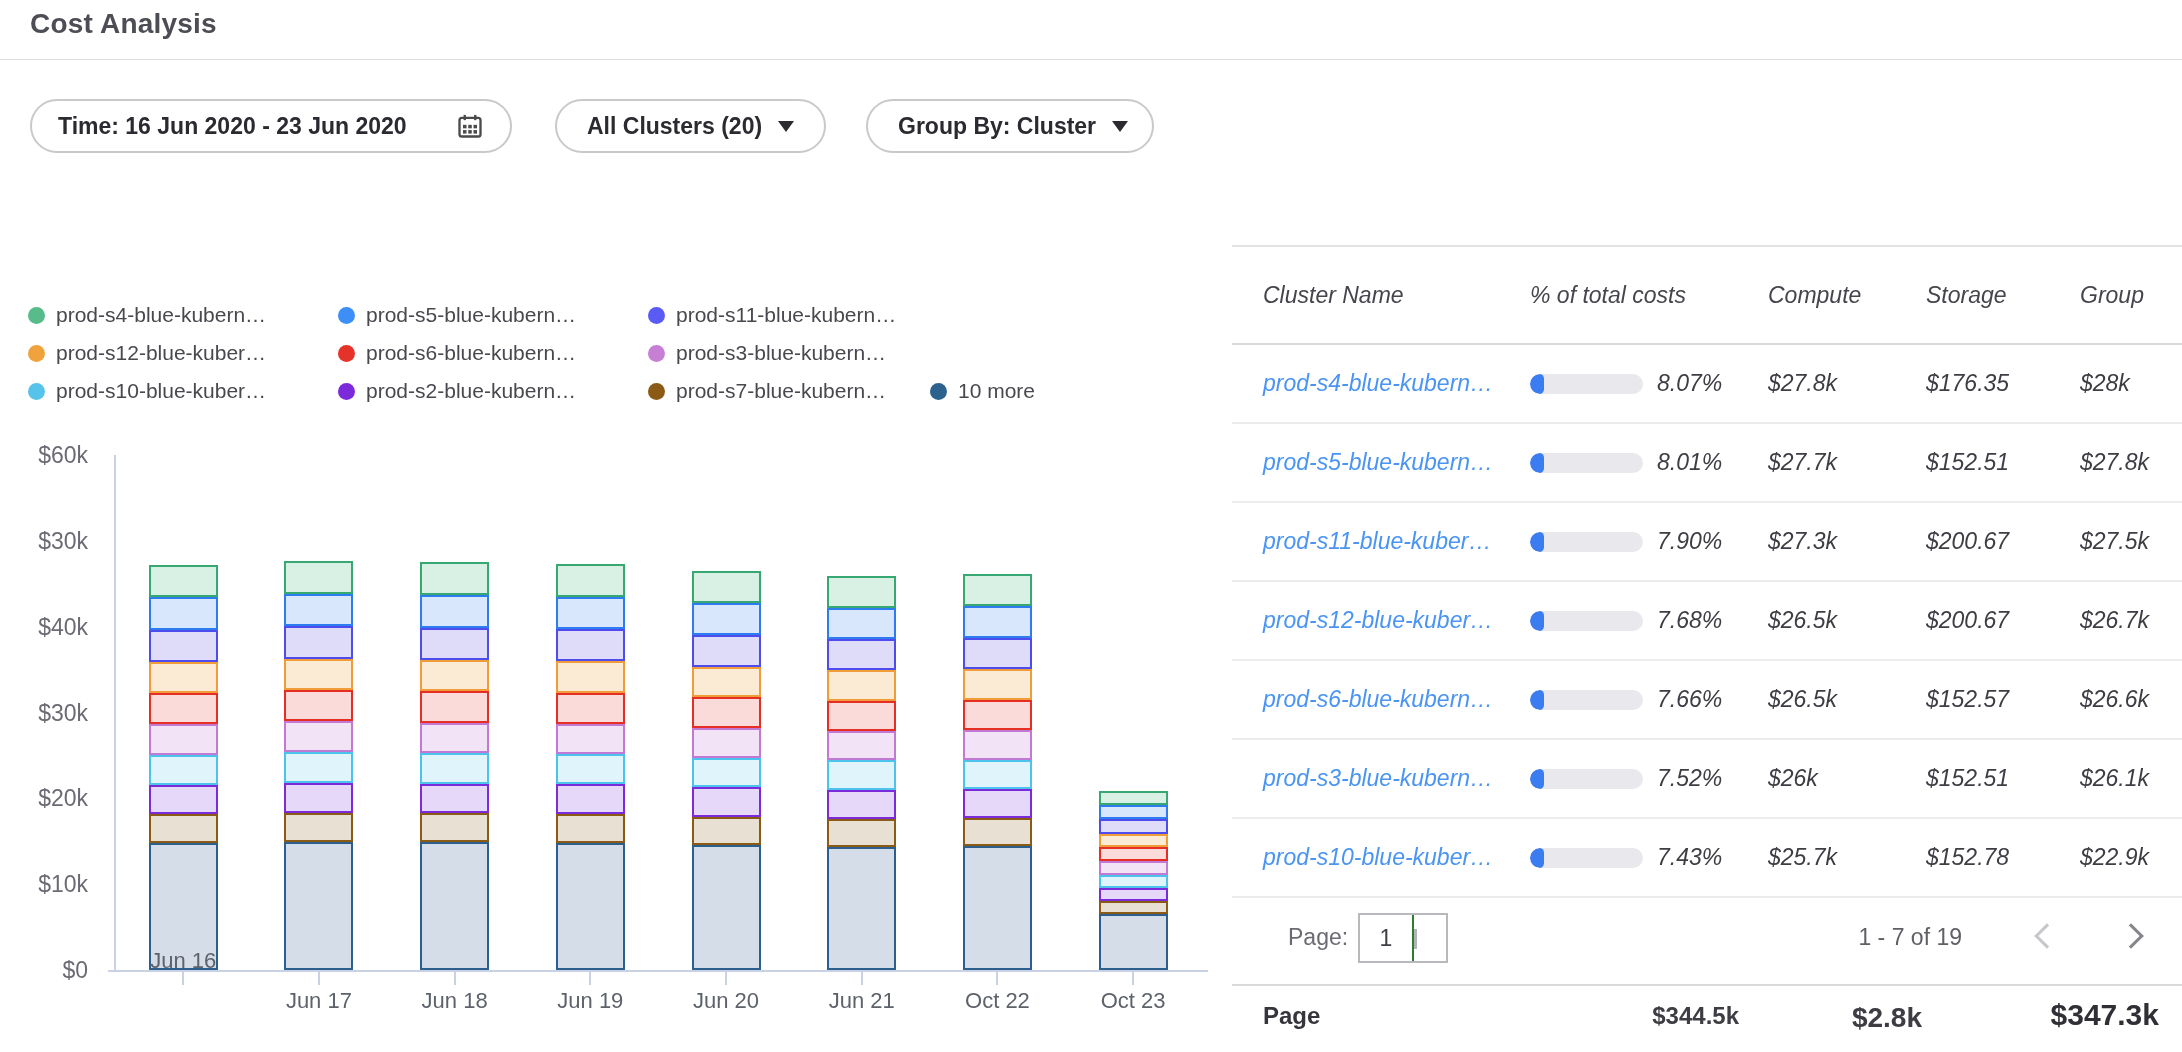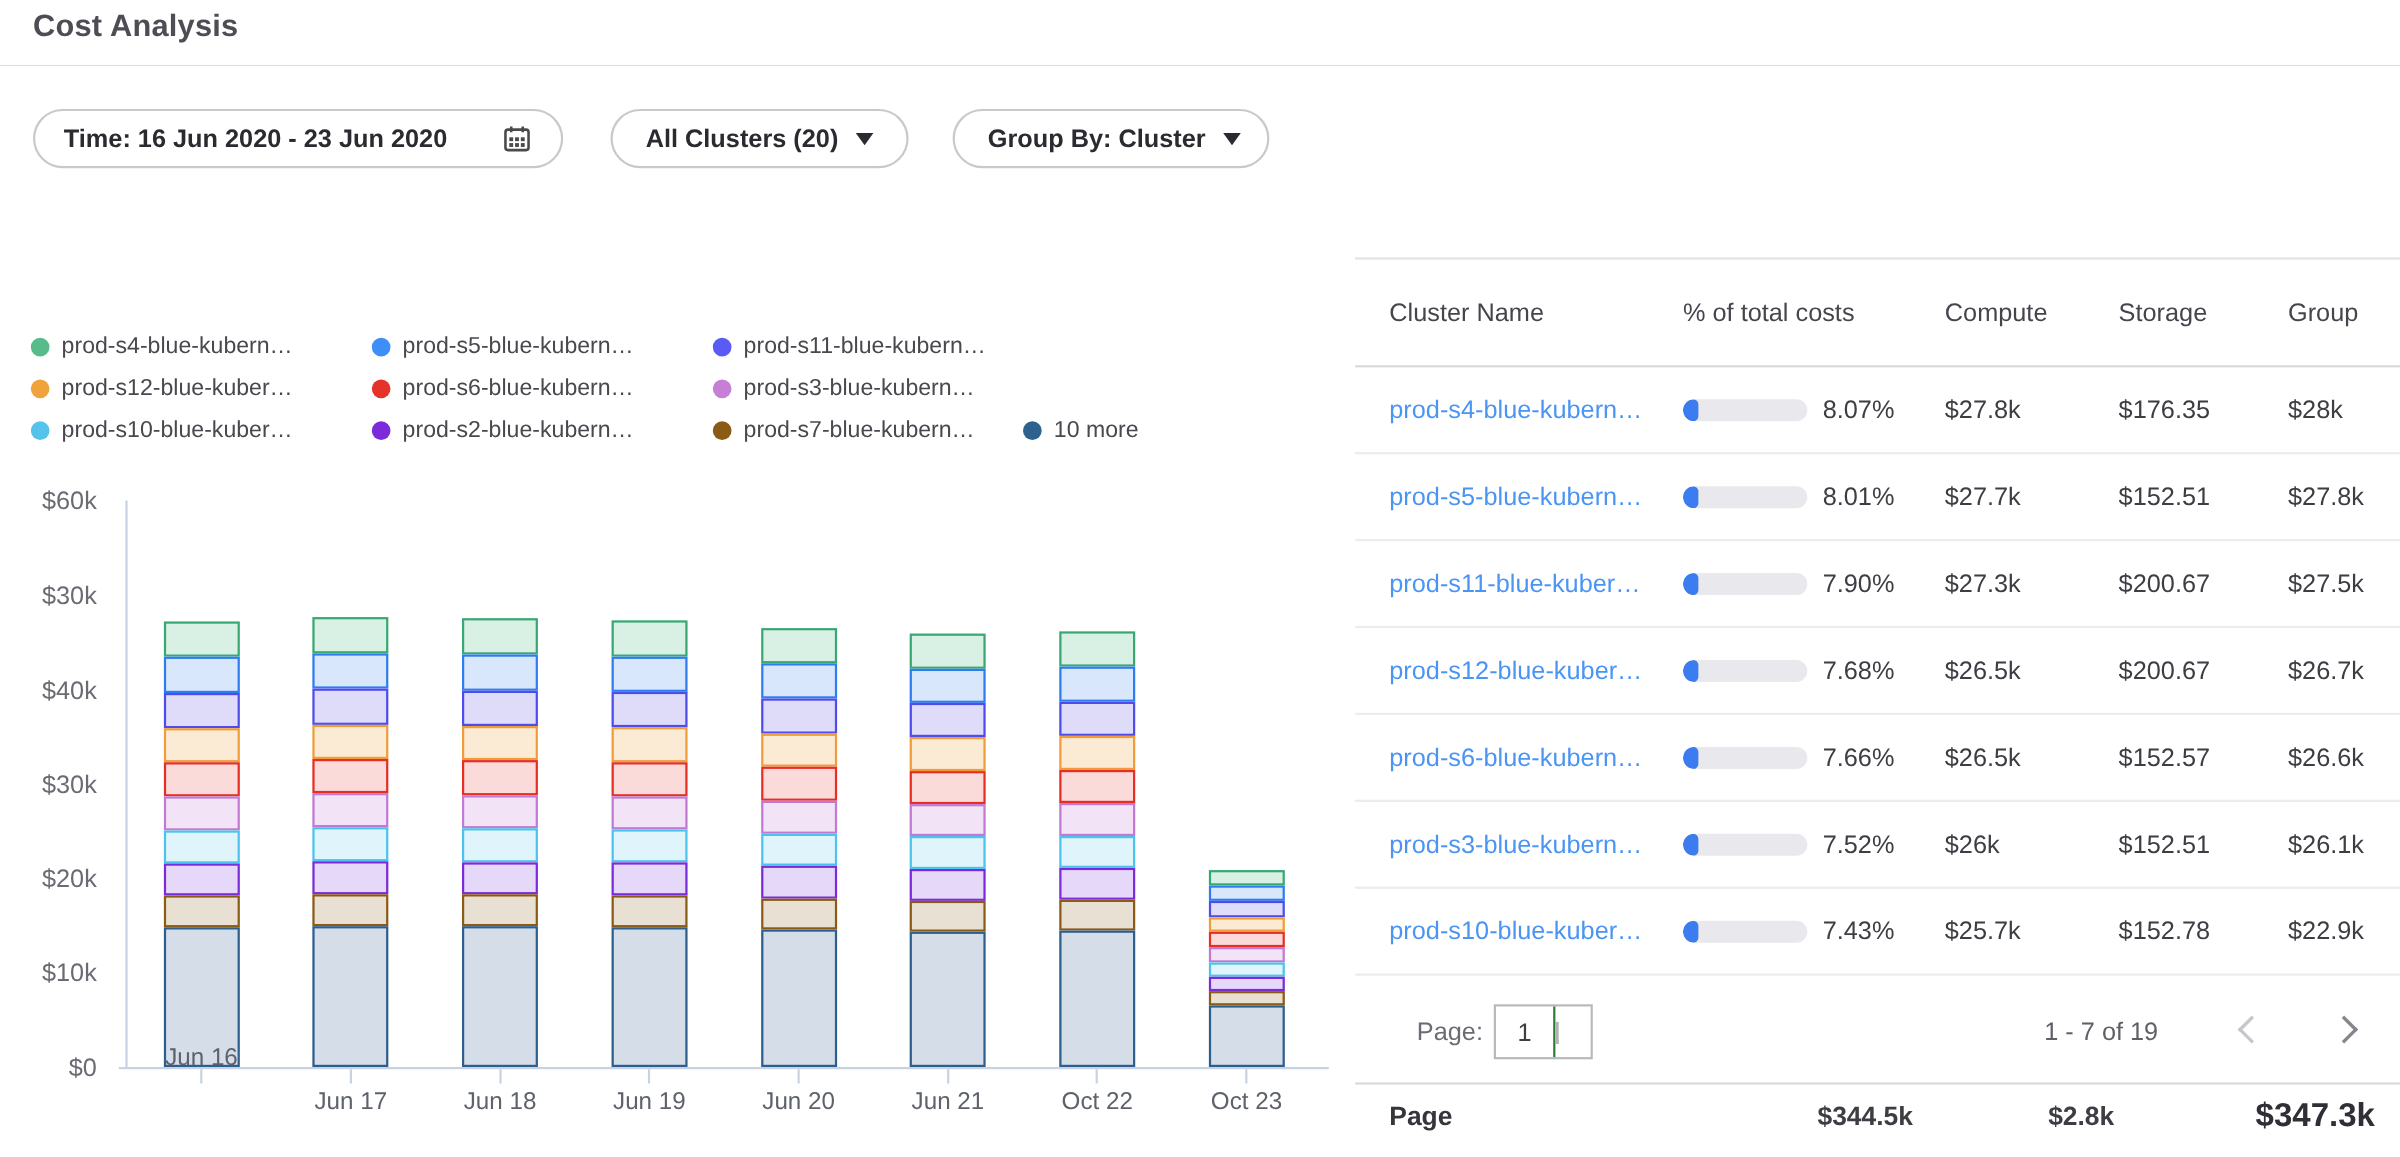--- a/index.html
+++ b/index.html
@@ -31,21 +31,21 @@
   
   .y-label{position:absolute;width:80px;left:8px;text-align:right;font-size:23px;color:#6b6b74;}
   .x-label{position:absolute;width:120px;text-align:center;font-size:22px;color:#5d626b;}
   .axis-v{position:absolute;left:114px;top:455px;width:2px;height:516px;background:#c9d2e4;}
   .axis-h{position:absolute;left:108px;top:970px;width:1100px;height:2px;background:#c9d2e4;}
   .x-tick{position:absolute;top:972px;width:2px;height:13px;background:#c9d2e4;}
   .bar{position:absolute;display:flex;flex-direction:column;}
   .seg{box-sizing:border-box;border:2.5px solid;width:69px;}
 
   
-  #table-panel{position:absolute;left:1232px;top:234px;width:950px;height:774px;border-top:2px solid #e3e3e6;box-sizing:border-box;}
+  #table-panel{position:absolute;left:1232px;top:245px;width:950px;height:774px;border-top:2px solid #e3e3e6;box-sizing:border-box;font-style:italic;}
   .t-header{position:relative;height:98px;display:grid;grid-template-columns:267px 238px 158px 154px 1fr;align-items:center;
             padding-left:31px;border-bottom:2px solid #d9d9dc;box-sizing:border-box;}
   .t-header div{font-size:23px;font-weight:500;color:#45454d;}
   .t-row{position:relative;height:79px;display:grid;grid-template-columns:267px 238px 158px 154px 1fr;align-items:center;
          padding-left:31px;border-bottom:2px solid #ececef;box-sizing:border-box;}
   .cell-link{font-size:23px;color:#4a94f4;white-space:nowrap;cursor:pointer;}
   .cell-val{font-size:23px;color:#3d3d44;white-space:nowrap;}
   .pct-cell{display:flex;align-items:center;gap:14px;}
   .pct-track{position:relative;width:113px;height:20px;border-radius:10px;background:#e9e9ed;overflow:hidden;}
   .pct-fill{position:absolute;left:0;top:0;height:20px;border-radius:10px 5px 5px 10px;background:#3b7cf0;}
@@ -63,21 +63,21 @@
   .nav-arrow{position:absolute;top:24px;width:30px;height:30px;cursor:pointer;}
   .nav-arrow span{display:block;width:15px;height:15px;margin:5px auto;}
   #nav-prev{right:120px;} #nav-next{right:36px;}
   #nav-prev span{border-left:3px solid #c7c7cb;border-bottom:3px solid #c7c7cb;transform:rotate(45deg);}
   #nav-next span{border-right:3px solid #85858c;border-bottom:3px solid #85858c;transform:rotate(-45deg);}
 
   
   #total-row{position:absolute;left:1232px;top:986px;width:950px;height:66px;}
   .total-label{position:absolute;left:31px;top:16px;font-size:24px;font-weight:700;color:#35353b;}
   .total-compute{position:absolute;left:330px;width:177px;top:16px;text-align:right;font-size:24px;font-weight:700;color:#3d3d44;}
-  .total-storage{position:absolute;left:540px;width:150px;top:16px;text-align:right;font-size:24px;font-weight:700;color:#3d3d44;}
+  .total-storage{position:absolute;left:540px;width:150px;top:16px;text-align:right;font-size:28px;font-weight:700;color:#3d3d44;}
   .total-spend{position:absolute;left:727px;width:200px;top:12px;text-align:right;font-size:30px;font-weight:700;color:#2f2f35;}
 </style>
 </head>
 <body>
 
 <div id="root">
 
   <div class="page-title">Cost Analysis</div>
   <div class="top-divider"></div>
 

